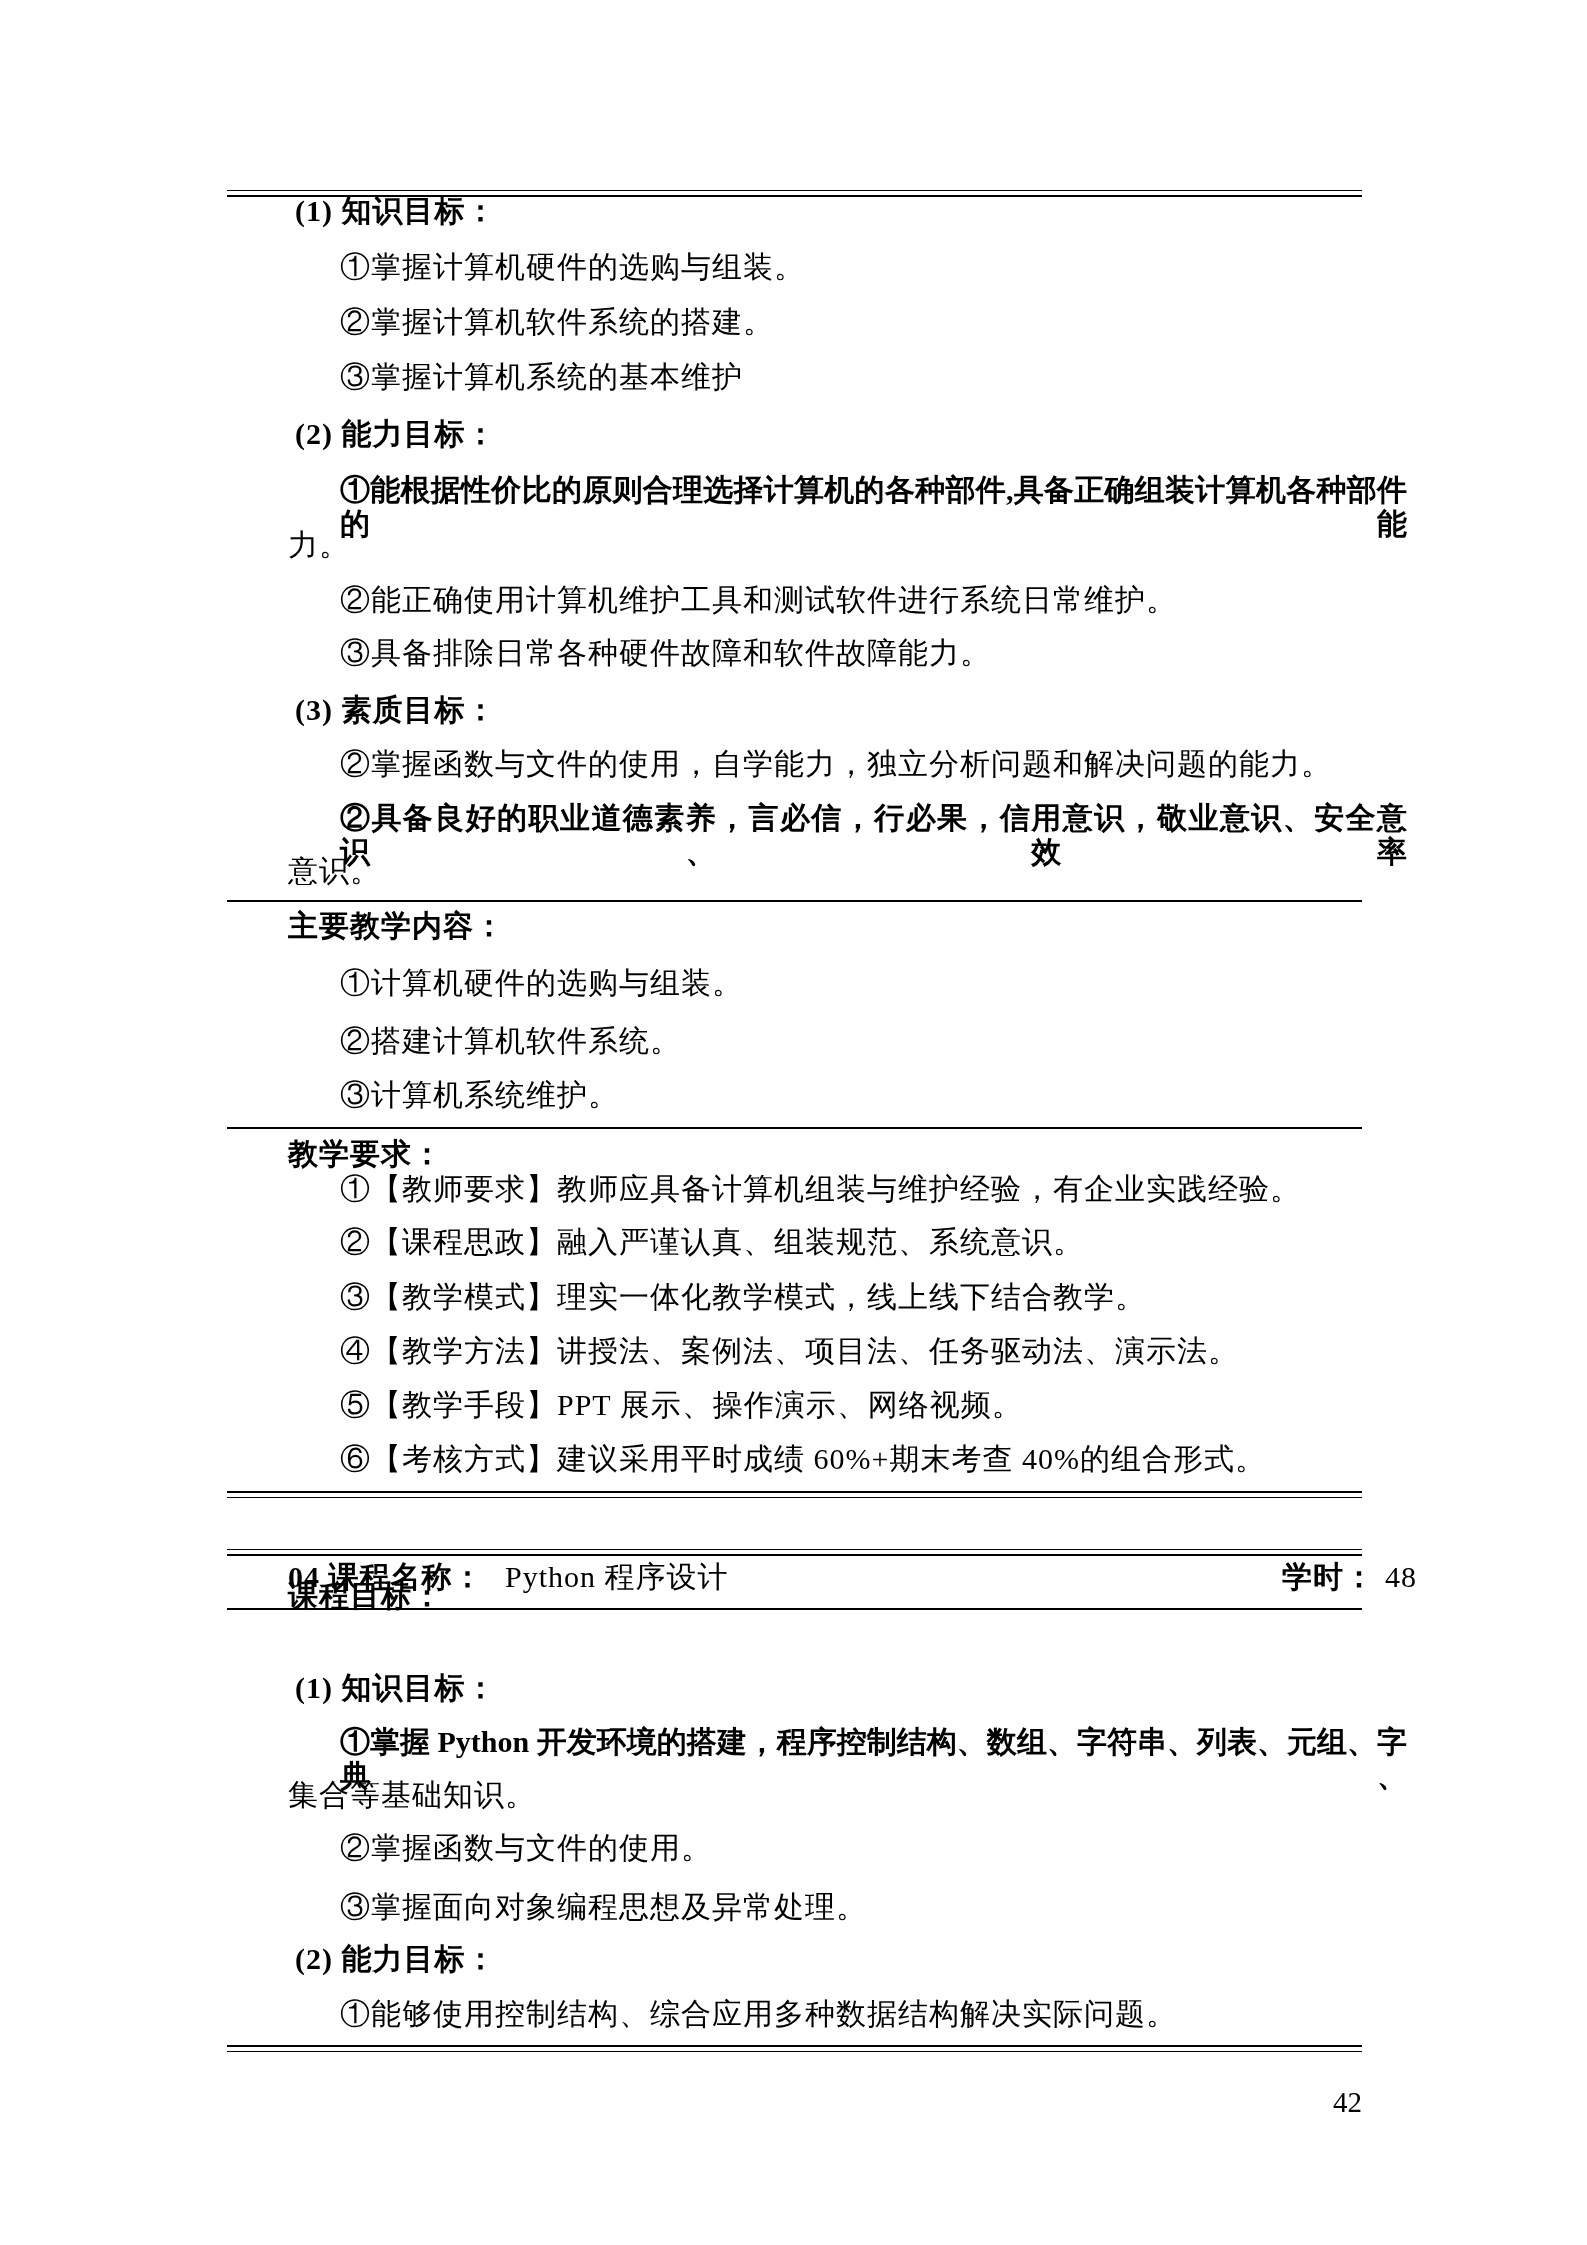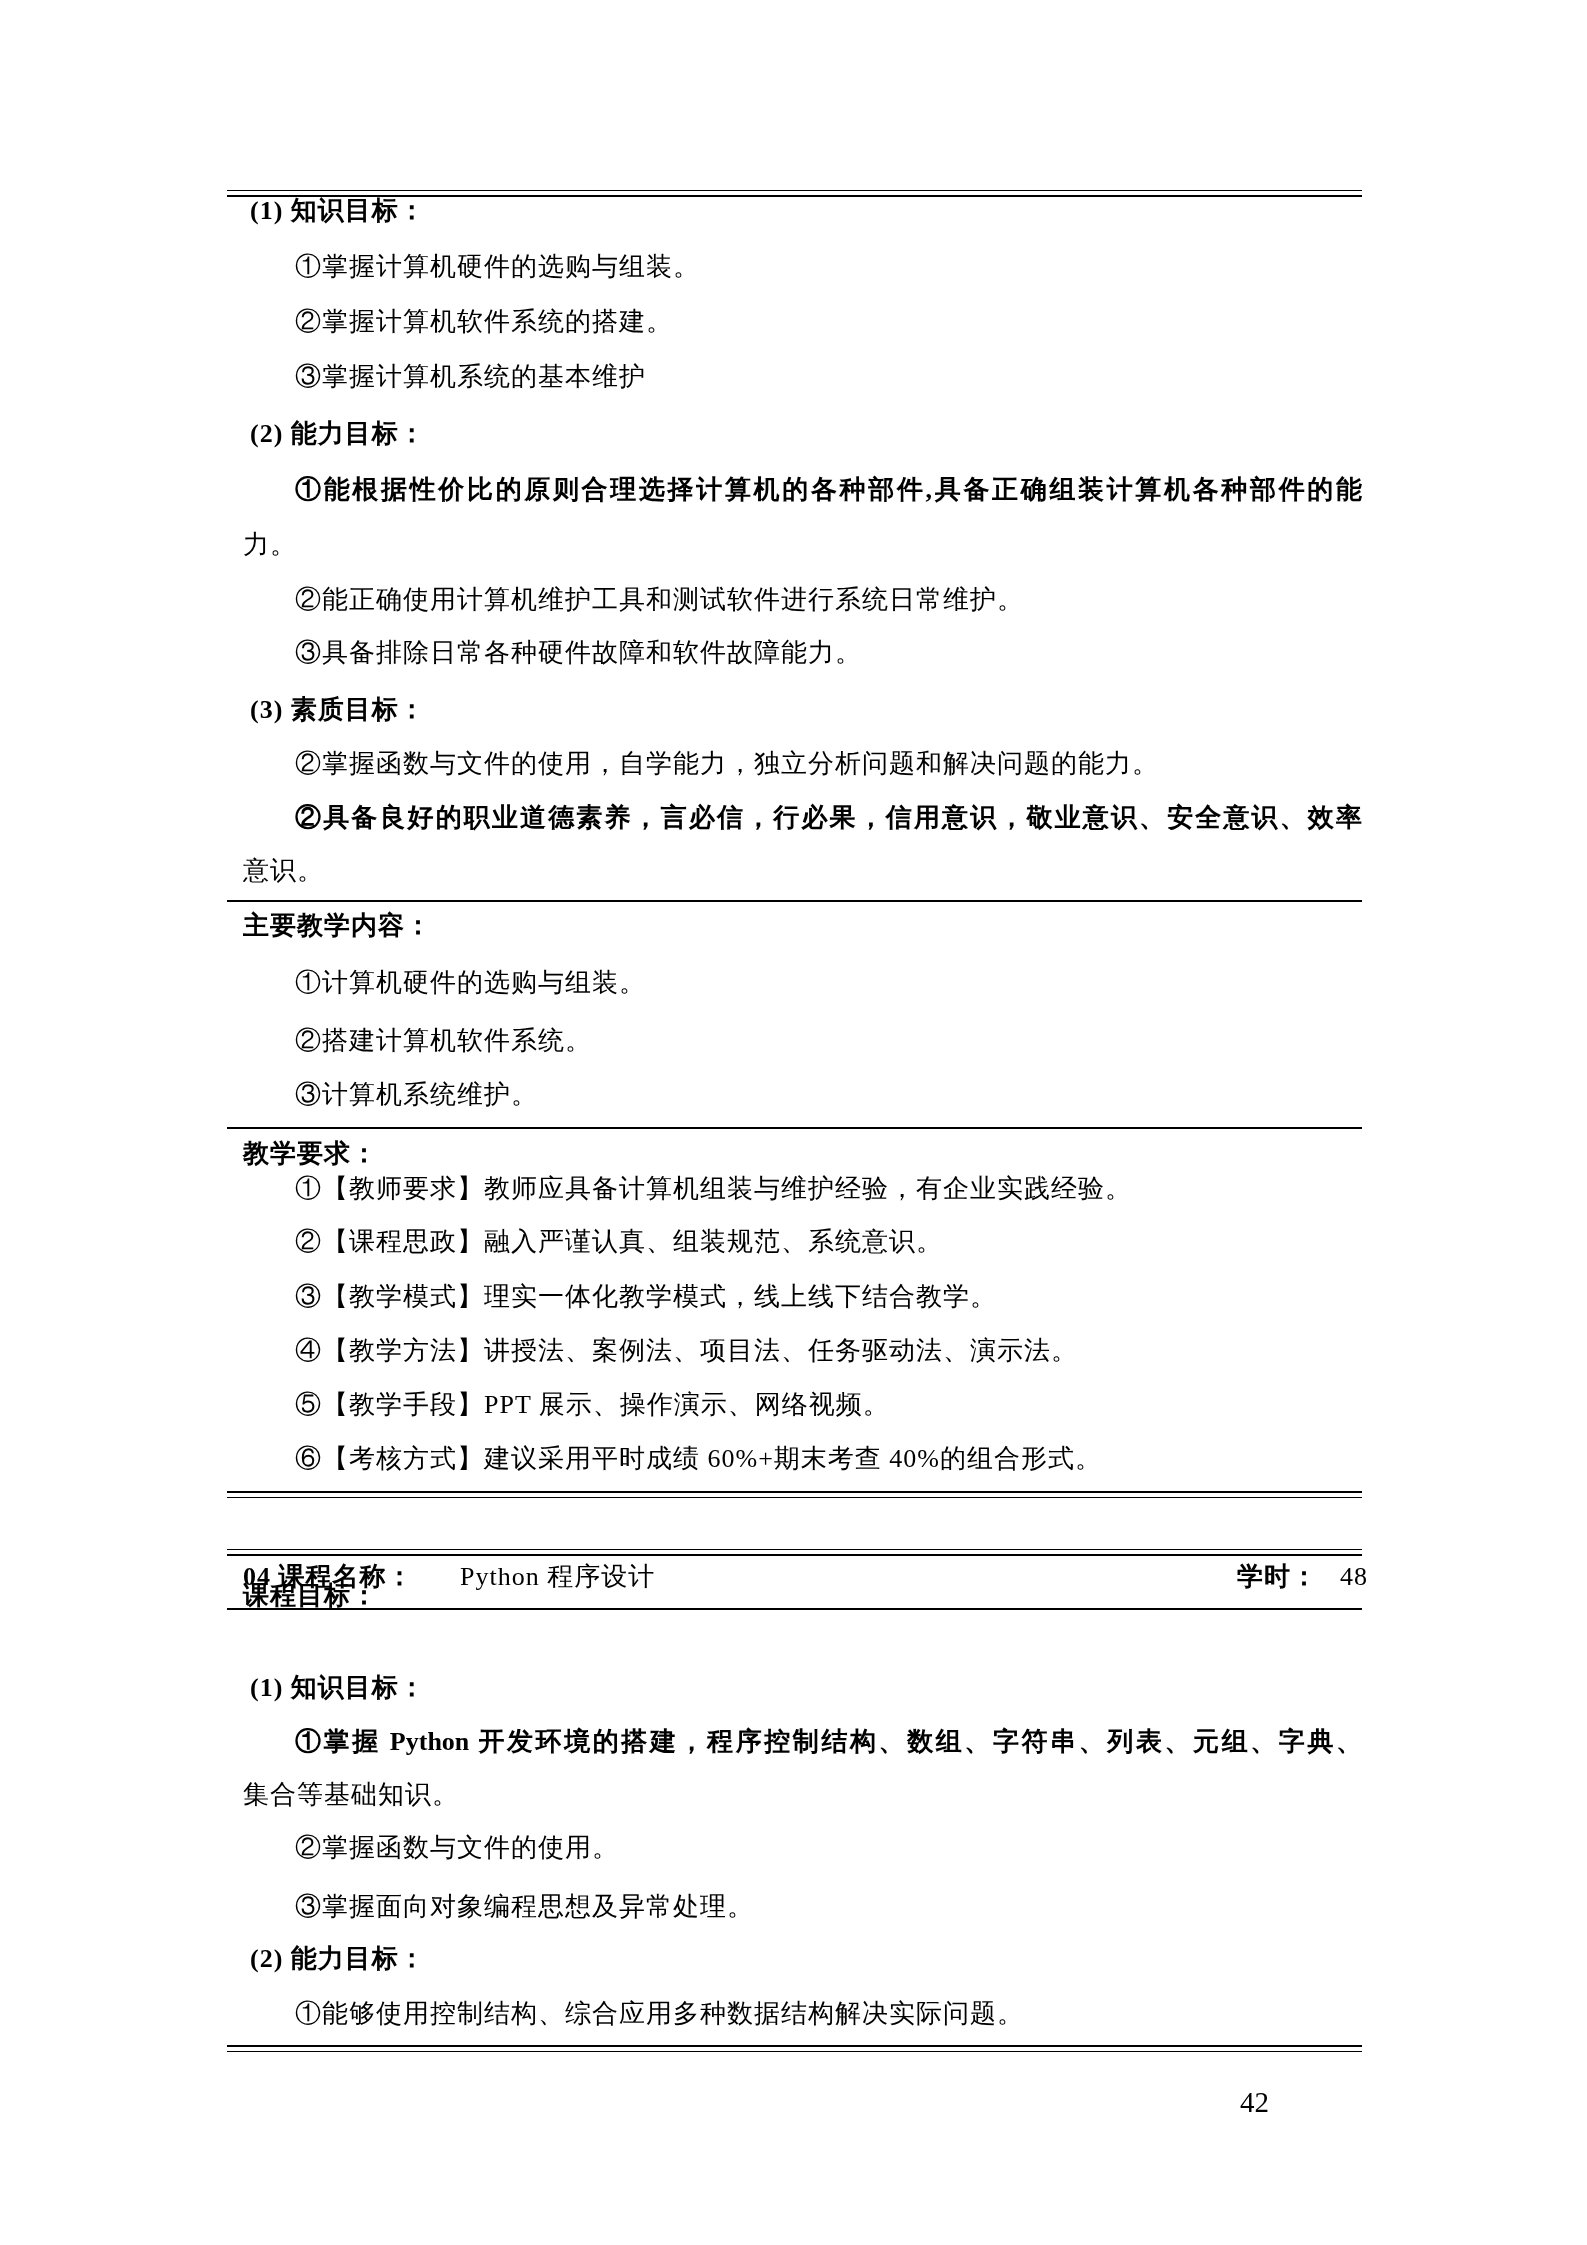--- a/index.html
+++ b/index.html
@@ -7,24 +7,25 @@
     position: relative;
     width: 1587px;
     height: 2245px;
     background: #ffffff;
     font-family: "Liberation Serif", "DejaVu Serif", serif;
     color: #000000;
     overflow: hidden;
   }
   .t {
     position: absolute;
-    font-size: 26px;
+    font-size: 30px;
     line-height: 34px;
     white-space: pre;
     letter-spacing: 1px;
+    margin-left: 45px;
   }
   .b { font-weight: bold; }
   .x-flush { left: 243px; }
   .x-head  { left: 250px; }
   .x-item  { left: 295px; text-align: right; }
   .full {
     white-space: normal;
     width: 1067px;
     text-align: justify;
     text-align-last: justify;
@@ -45,20 +46,21 @@
   }
   .rule-dbl-start {
     height: 4px;
     border-top: 1px solid #000;
     border-bottom: 2px solid #000;
   }
   .page-num {
     position: absolute;
     left: 1240px;
     width: 122px;
+    text-align: right;
     font-size: 29px;
     line-height: 32px;
   }
 </style>
 </head>
 <body>
 
 <div class="page">
 
   <div class="rule rule-dbl-start" style="top:190px"></div>

